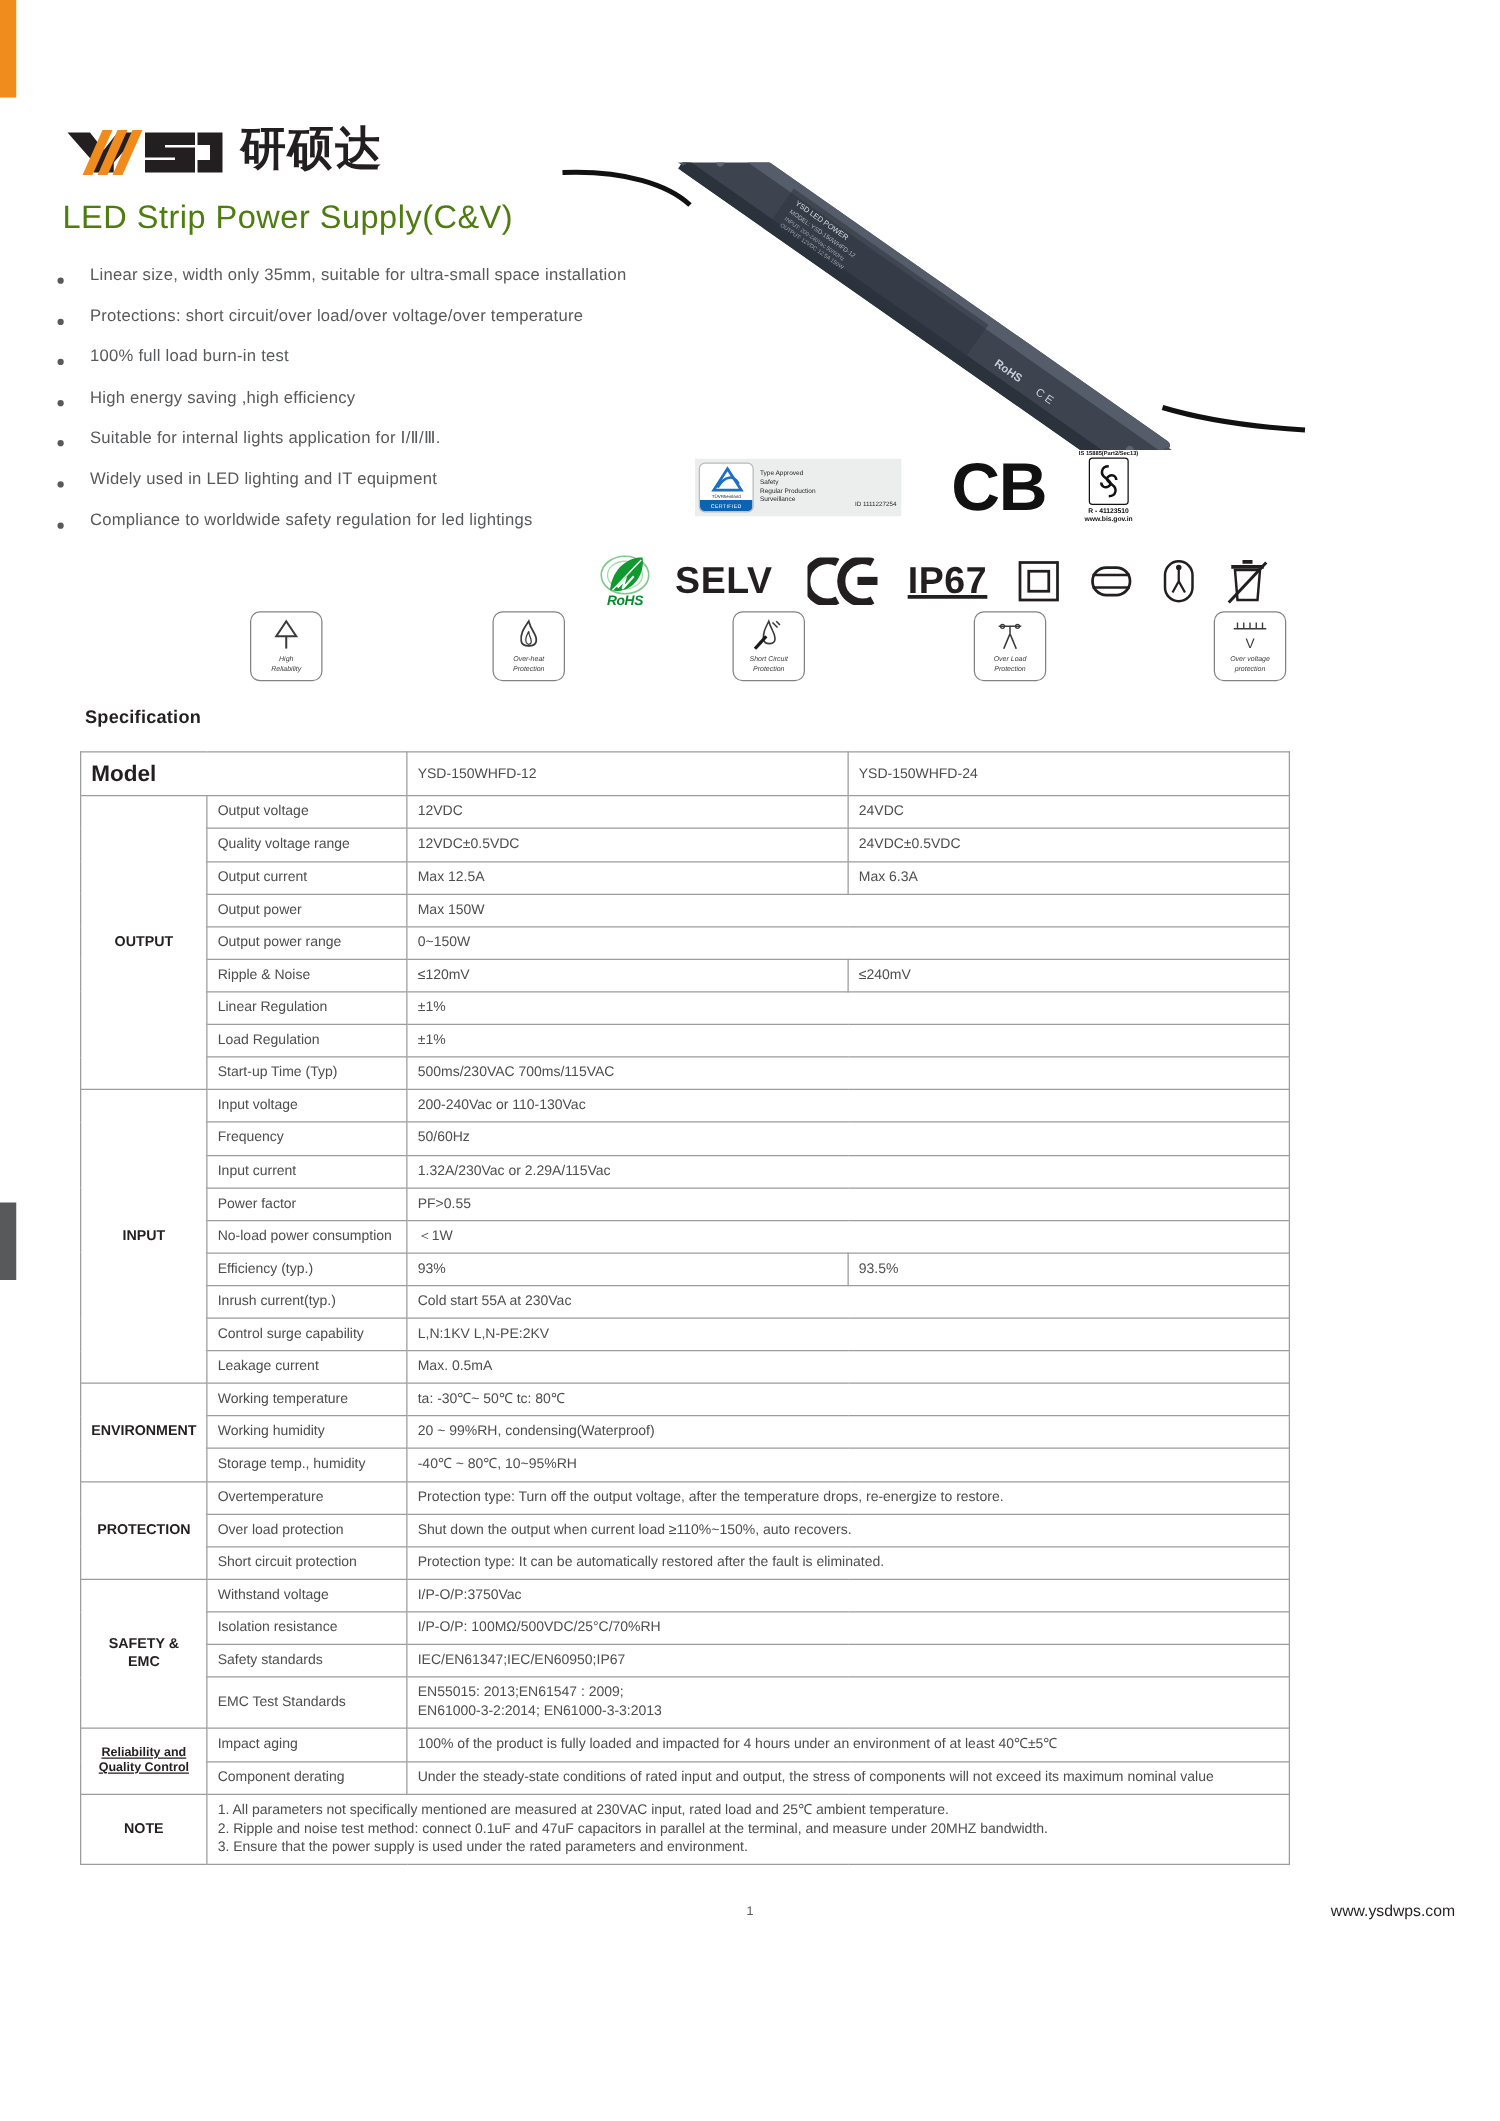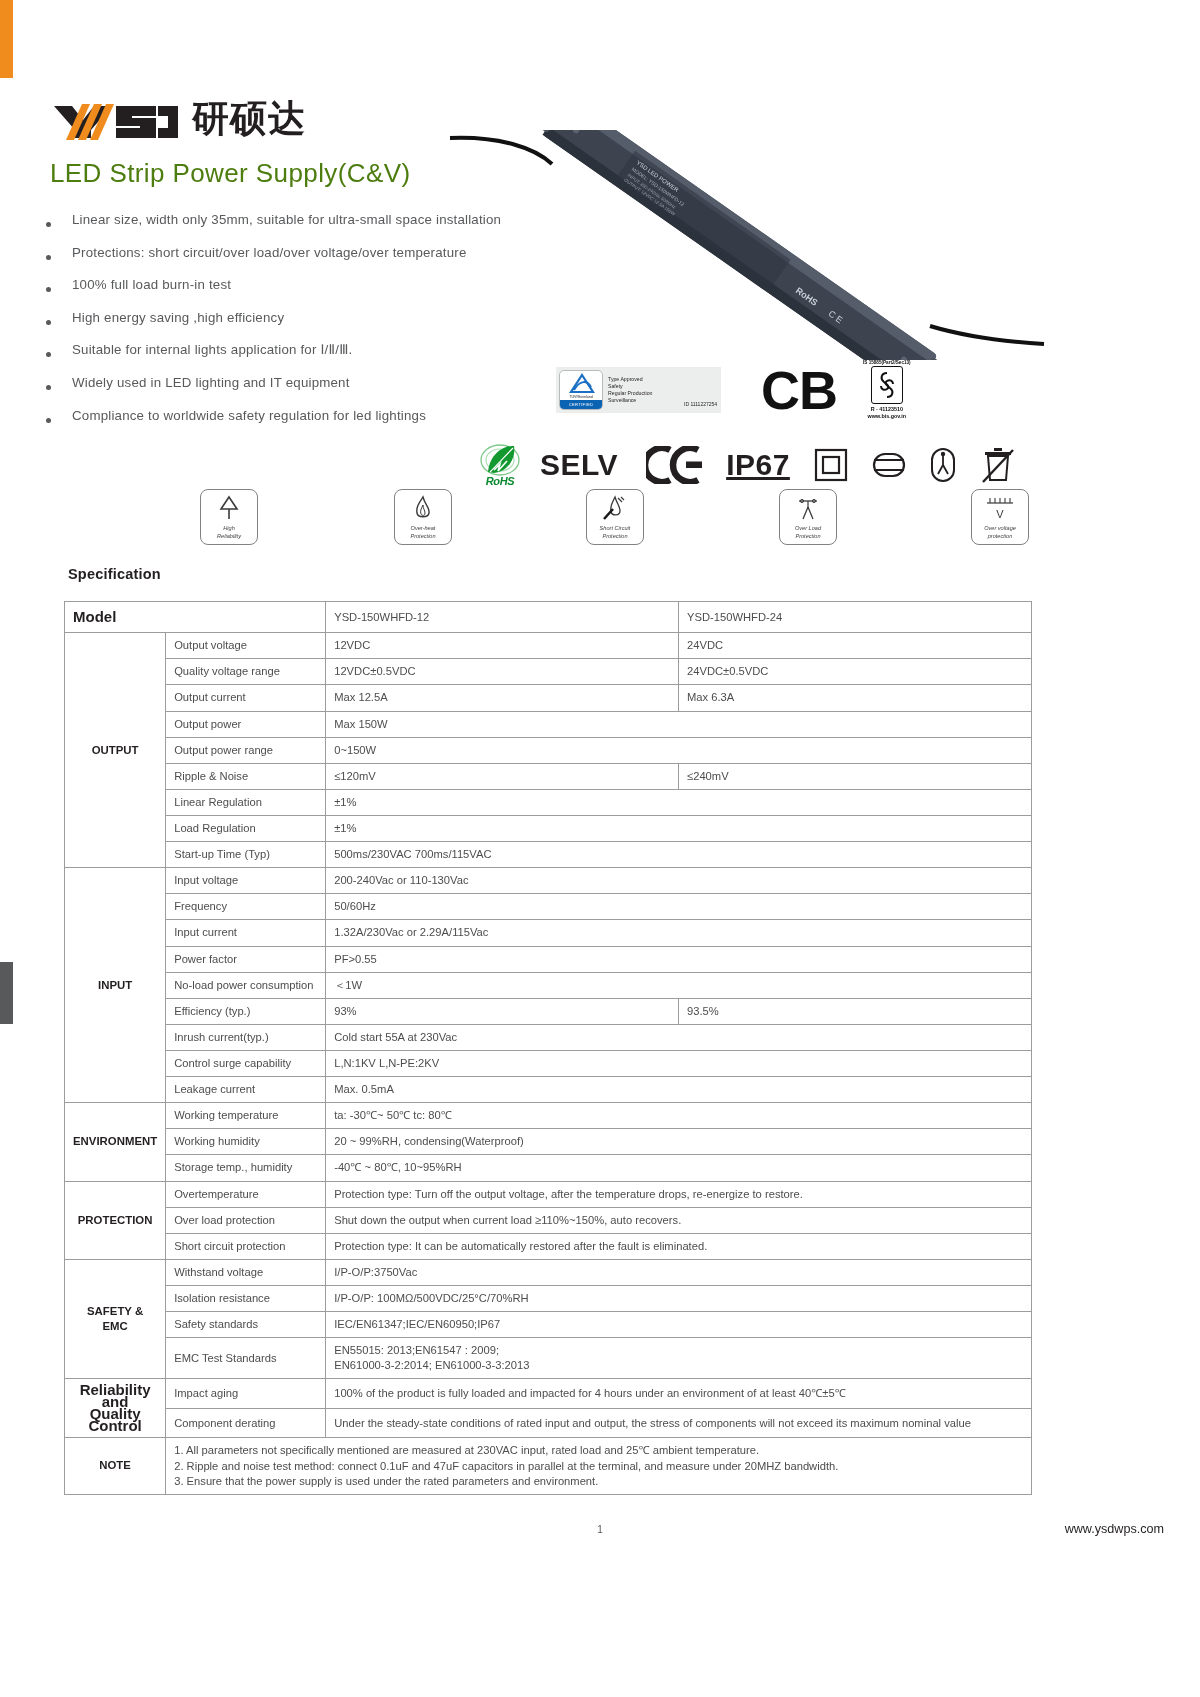--- a/index.html
+++ b/index.html
@@ -135,24 +135,24 @@
   }
   table.spec td {
     border:0.8px solid #9a9c9e;
     padding:5px 8px; vertical-align:middle;
     line-height:1.35;
   }
   td.grp {
     text-align:center; font-weight:bold; color:#231f20;
     font-size:11.4px; width:78px;
   }
-  td.grp.small { font-size:15px; line-height:12px; }
+  td.grp.small { font-size:10px; line-height:12px;text-decoration:underline; }
   td.param { width:160px; color:#4d4d4f; }
   td.val { color:#4d4d4f; }
-  .model-row td { font-weight:bold; color:#231f20; font-size:15px; padding-top:8px; padding-bottom:8px; }
+  .model-row td { font-weight:bold; color:#231f20; font-size:18px; padding-top:8px; padding-bottom:8px; }
   .model-row td.mv { font-weight:normal; color:#4d4d4f; font-size:11.2px; }
   .sec-top td { border-top:1.6px solid #58595b; }
   .tbl-top td { border-top:1.6px solid #58595b; }
   .tbl-bottom td { border-bottom:1.6px solid #58595b; }
   .note-cell { padding:9px 10px 9px 14px; line-height:1.75; }
   .note-line { display:block; }
 
   
   .foot-page {
     position:absolute; left:0; right:0; top:1524px; text-align:center;

